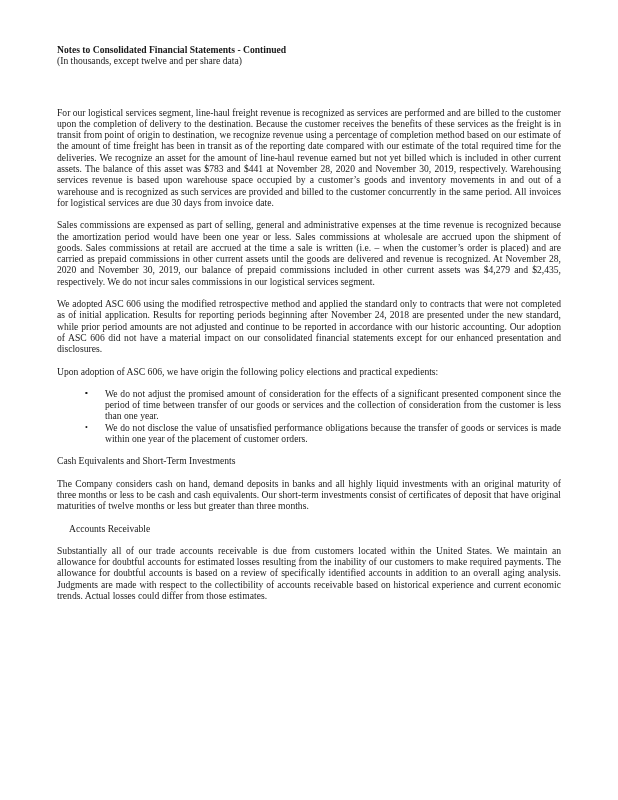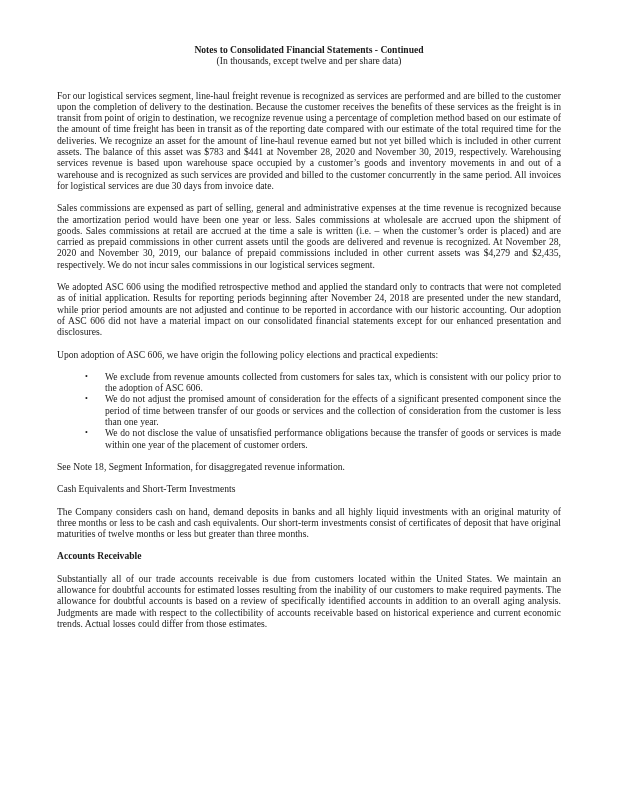--- a/index.html
+++ b/index.html
@@ -14,35 +14,35 @@
     background: #ffffff;
     box-sizing: border-box;
     padding: 44px 57px 0 57px;
     font-family: "Liberation Serif", "DejaVu Serif", serif;
     font-size: 9.6px;
     line-height: 11.3px;
     color: #1a1a1a;
     overflow: hidden;
   }
   .doc-header {
-    margin-bottom: 23px;
-    text-align: center;
+    margin-bottom: 40px;
   }
   .title {
     font-weight: bold;
   }
   .para {
     margin: 0 0 11px 0;
     text-align: justify;
   }
   .plain {
     text-align: left;
   }
   .bold {
-    font-weight: bold;
+    font-weight: normal;
+    margin-left: 12px;
   }
   ul.bullets {
     list-style: none;
     margin: 0 0 11px 0;
     padding: 0;
   }
   ul.bullets li {
     position: relative;
     padding-left: 48px;
     text-align: justify;
@@ -75,33 +75,31 @@
 
   <p class="para">Sales commissions are expensed as part of selling, general and administrative expenses at the time revenue is recognized because the amortization period would have been one year or less. Sales commissions at wholesale are accrued upon the shipment of goods. Sales commissions at retail are accrued at the time a sale is written (i.e. – when the customer’s order is placed) and are carried as prepaid commissions in other current assets until the goods are delivered and revenue is recognized. At November 28, 2020 and November 30, 2019, our balance of prepaid commissions included in other current assets was $4,279 and $2,435, respectively. We do not incur sales commissions in our logistical services segment.</p>
 
   <p class="para">We adopted ASC 606 using the modified retrospective method and applied the standard only to contracts that were not completed as of initial application. Results for reporting periods beginning after November 24, 2018 are presented under the new standard, while prior period amounts are not adjusted and continue to be reported in accordance with our historic accounting. Our adoption of ASC 606 did not have a material impact on our consolidated financial statements except for our enhanced presentation and disclosures.</p>
 
   <p class="para plain">Upon adoption of ASC 606, we have origin the following policy elections and practical expedients:</p>
 
   <ul class="bullets">
     <li>
       <span class="bullet-glyph">•</span>
-      <span>We exclude from revenue amounts collected from customers for sales tax, which is consistent with our policy prior to the adoption of ASC 606.</span>
     </li>
     <li>
       <span class="bullet-glyph">•</span>
       <span>We do not adjust the promised amount of consideration for the effects of a significant presented component since the period of time between transfer of our goods or services and the collection of consideration from the customer is less than one year.</span>
     </li>
     <li>
       <span class="bullet-glyph">•</span>
       <span>We do not disclose the value of unsatisfied performance obligations because the transfer of goods or services is made within one year of the placement of customer orders.</span>
     </li>
   </ul>
 
-  <p class="para plain">See Note 18, Segment Information, for disaggregated revenue information.</p>
 
   <p class="para plain">Cash Equivalents and Short-Term Investments</p>
 
   <p class="para">The Company considers cash on hand, demand deposits in banks and all highly liquid investments with an original maturity of three months or less to be cash and cash equivalents. Our short-term investments consist of certificates of deposit that have original maturities of twelve months or less but greater than three months.</p>
 
   <p class="para plain bold">Accounts Receivable</p>
 
   <p class="para">Substantially all of our trade accounts receivable is due from customers located within the United States. We maintain an allowance for doubtful accounts for estimated losses resulting from the inability of our customers to make required payments. The allowance for doubtful accounts is based on a review of specifically identified accounts in addition to an overall aging analysis. Judgments are made with respect to the collectibility of accounts receivable based on historical experience and current economic trends. Actual losses could differ from those estimates.</p>
 
 

